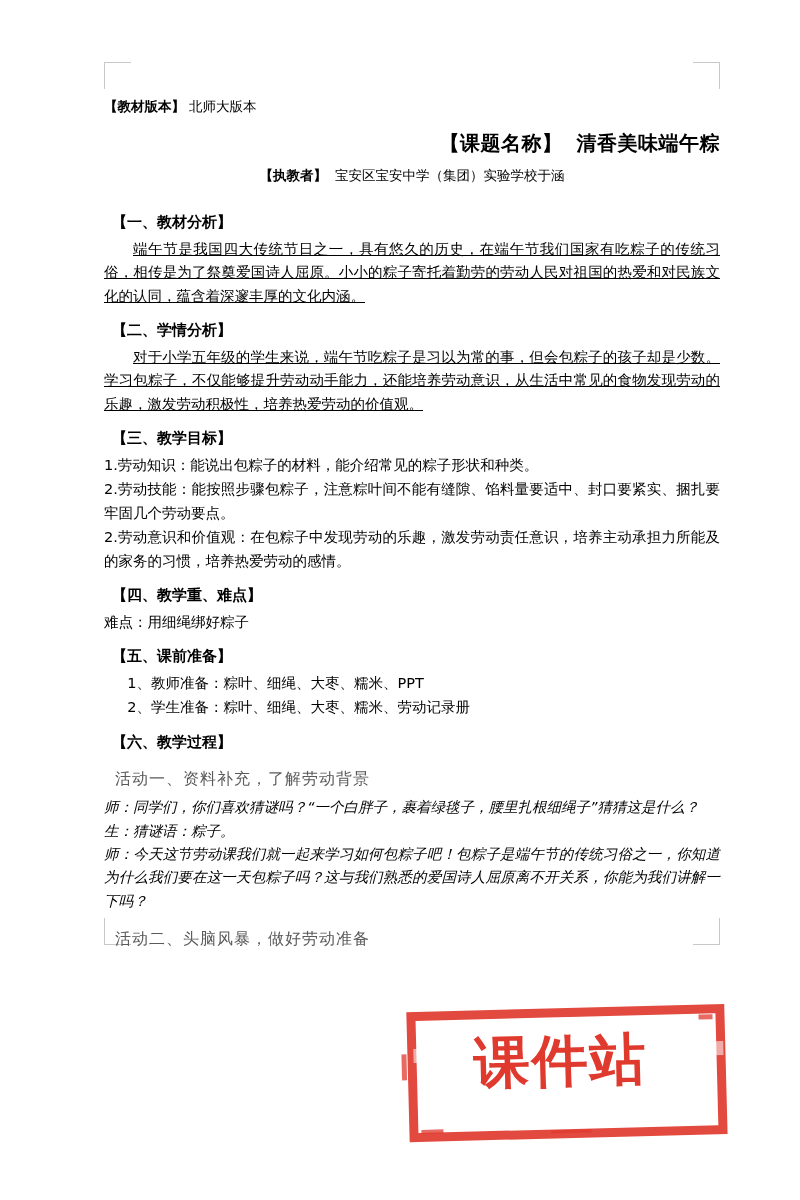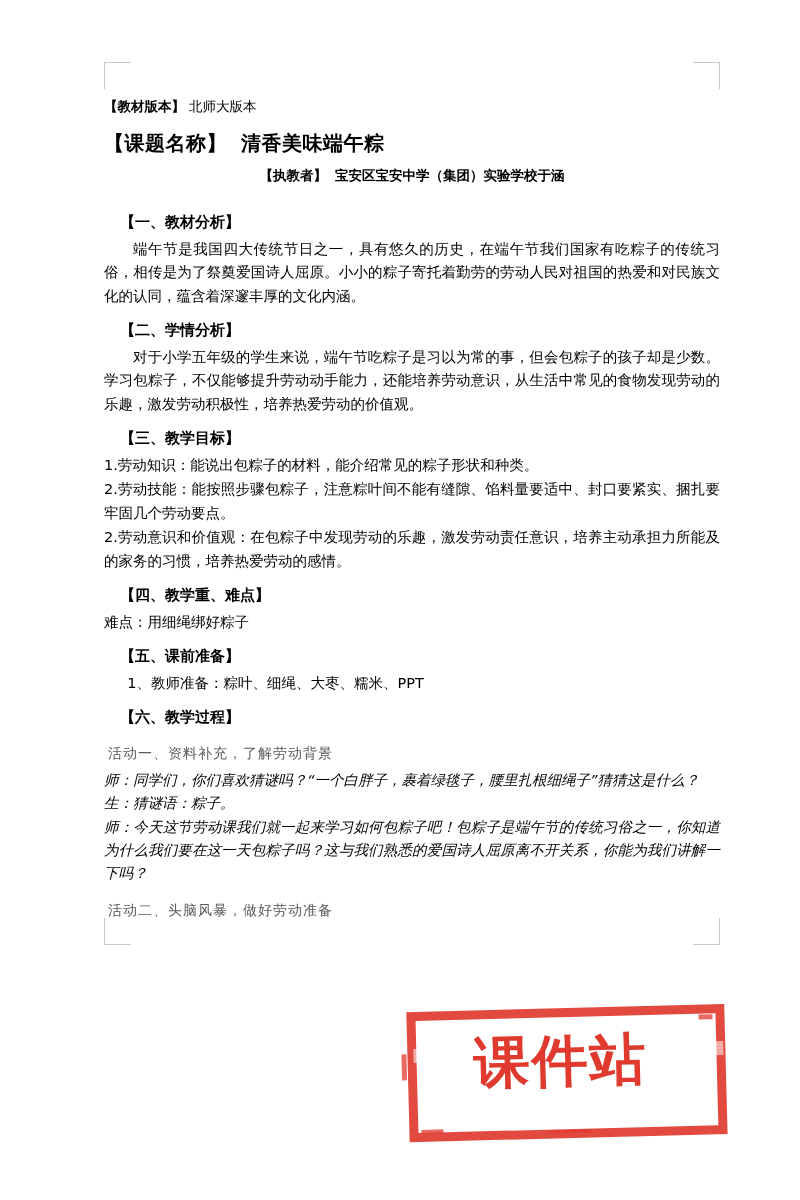--- a/index.html
+++ b/index.html
@@ -43,55 +43,55 @@
 
   .line-meta {
     font-size: 13.5px;
     line-height: 1.5;
     margin: 0 0 14px 0;
   }
   .meta-label { font-weight: bold; }
   .meta-value { font-weight: normal; margin-left: 4px; }
 
   .doc-title {
-    text-align: left;
+    text-align: right;
     font-size: 20px;
     font-weight: bold;
     margin: 0 0 10px 0;
     letter-spacing: 0.5px;
   }
   .doc-title .t-name { margin-left: 14px; }
 
   .doc-teacher {
     text-align: center;
     font-size: 13.5px;
     font-weight: bold;
     margin: 0 0 26px 0;
   }
-  .doc-teacher .teacher-name { font-weight: bold; margin-left: 8px; }
+  .doc-teacher .teacher-name { font-weight: normal; margin-left: 8px; }
 
   .section-head {
     font-size: 15px;
     font-weight: bold;
-    margin: 11px 0 4px 16px;
+    margin: 11px 0 4px 8px;
     line-height: 1.5;
   }
   .para {
     font-size: 14.5px;
     line-height: 1.62;
     margin: 0 0 1px 0;
     text-align: justify;
   }
-  .para.indent { text-indent: 2em; }
+  .para.indent { text-indent: 2em; text-decoration: underline; }
   .para.indent2 { text-indent: 1.6em; }
 
   .activity-head {
-    font-size: 14px;
+    font-size: 16px;
     color: #5a5a5a;
-    margin: 16px 0 6px 4px;
+    margin: 16px 0 6px 11px;
     letter-spacing: 1px;
     font-family: "DejaVu Serif", "Liberation Serif", serif;
   }
 
   .dialog {
     font-size: 14.5px;
     line-height: 1.62;
     margin: 0;
     text-align: justify;
     font-style: italic;
@@ -174,20 +174,21 @@
     <h2 class="section-head">【三、教学目标】</h2>
     <p class="para">1.劳动知识：能说出包粽子的材料，能介绍常见的粽子形状和种类。</p>
     <p class="para">2.劳动技能：能按照步骤包粽子，注意粽叶间不能有缝隙、馅料量要适中、封口要紧实、捆扎要牢固几个劳动要点。</p>
     <p class="para">2.劳动意识和价值观：在包粽子中发现劳动的乐趣，激发劳动责任意识，培养主动承担力所能及的家务的习惯，培养热爱劳动的感情。</p>
 
     <h2 class="section-head">【四、教学重、难点】</h2>
     <p class="para">难点：用细绳绑好粽子</p>
 
     <h2 class="section-head">【五、课前准备】</h2>
     <p class="para indent2">1、教师准备：粽叶、细绳、大枣、糯米、PPT</p>
+    <p class="para indent2">2、学生准备：粽叶、细绳、大枣、糯米、劳动记录册</p>
 
     <h2 class="section-head">【六、教学过程】</h2>
 
     <p class="activity-head">活动一、资料补充，了解劳动背景</p>
     <p class="dialog">师：同学们，你们喜欢猜谜吗？“一个白胖子，裹着绿毯子，腰里扎根细绳子”猜猜这是什么？</p>
     <p class="dialog">生：猜谜语：粽子。</p>
     <p class="dialog">师：今天这节劳动课我们就一起来学习如何包粽子吧！包粽子是端午节的传统习俗之一，你知道为什么我们要在这一天包粽子吗？这与我们熟悉的爱国诗人屈原离不开关系，你能为我们讲解一下吗？</p>
 
     <p class="activity-head">活动二、头脑风暴，做好劳动准备</p>
 

